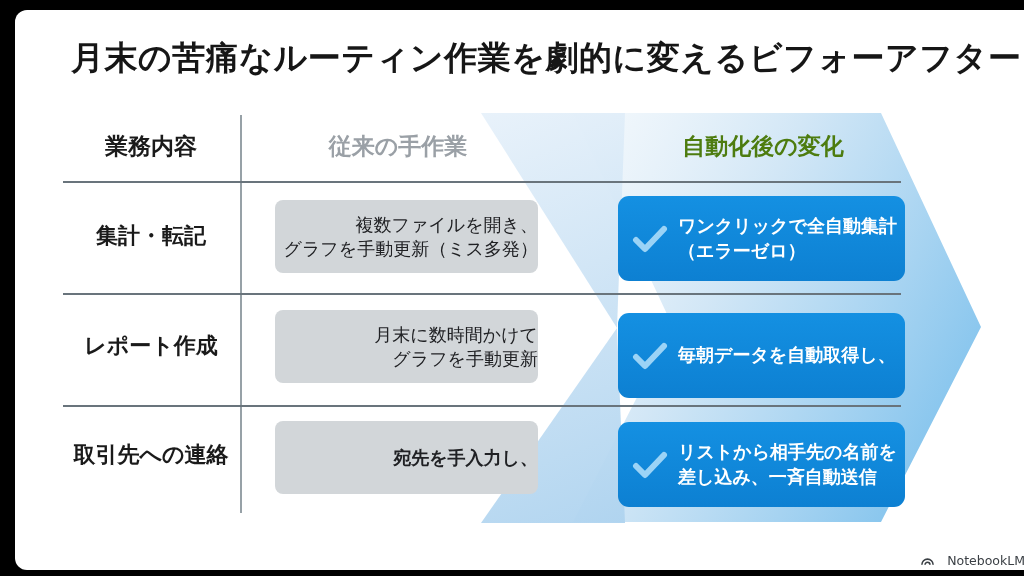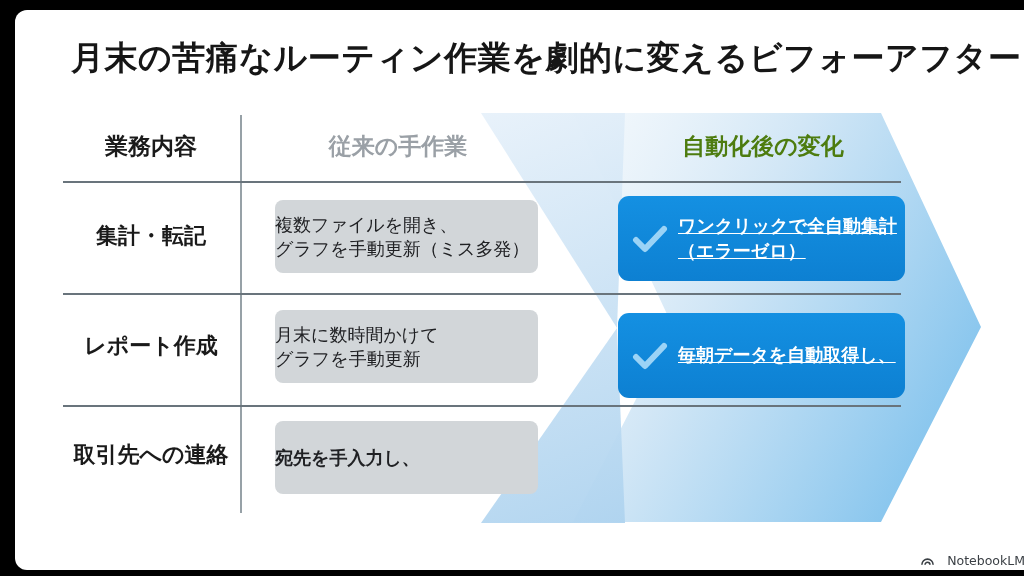--- a/index.html
+++ b/index.html
@@ -20,31 +20,31 @@
            font-size:23px;font-weight:700;text-align:center;white-space:nowrap;}
   .hc1{left:46px;width:180px;color:#1a1a1a;}
   .hc2{left:248px;width:270px;color:#9aa0a6;}
   .hc3{left:601px;width:294px;color:#4d7c0f;}
   .task-label{position:absolute;left:46px;width:180px;height:36px;line-height:36px;
               z-index:3;font-size:22px;font-weight:700;color:#1a1a1a;
               text-align:center;white-space:nowrap;}
   .t0{top:208px;} .t1{top:318px;} .t2{top:427px;}
   .gray-box{position:absolute;left:260px;width:263px;height:73px;z-index:3;
             background:#d2d6d9;border-radius:8px;display:flex;flex-direction:column;
-            justify-content:center;align-items:flex-start;
+            justify-content:center;align-items:flex-end;
             font-size:18px;font-weight:500;color:#202124;line-height:1.33;
             text-align:center;white-space:nowrap;}
   .g0{top:190px;} .g1{top:300px;} .g2{top:411px;font-weight:bold;}
   .blue-box{position:absolute;left:603px;width:287px;height:85px;z-index:3;
             background:linear-gradient(180deg,#1490e2,#0d80d2);border-radius:11px;
             display:flex;align-items:center;padding-left:14px;box-sizing:border-box;}
   .b0{top:186px;} .b1{top:303px;} .b2{top:412px;}
   .check{flex:0 0 auto;}
   .blue-text{margin-left:10px;font-size:18px;font-weight:700;color:#ffffff;
-             line-height:1.38;white-space:nowrap;text-decoration:underline;}
+             line-height:1.38;white-space:nowrap;}
   .blue-text span{display:block;}
   .gray-box span{display:block;}
   .footer{position:absolute;right:10px;bottom:2px;z-index:3;display:flex;
           align-items:center;gap:12px;font-size:12.5px;font-weight:500;color:#3a3f44;}
 </style>
 </head>
 <body>
 
 <div class="frame">
   <div class="slide">
@@ -103,20 +103,29 @@
       </div>
     </div>
     <div class="blue-box b1">
       <svg class="check" width="36" height="28" viewBox="0 0 36 28">
         <polyline points="4,15 13,24 32,4" fill="none" stroke="#9bd3f6" stroke-width="6" stroke-linecap="round" stroke-linejoin="round"></polyline>
       </svg>
       <div class="blue-text">
         <span>毎朝データを自動取得し、</span>
       </div>
     </div>
+    <div class="blue-box b2">
+      <svg class="check" width="36" height="28" viewBox="0 0 36 28">
+        <polyline points="4,15 13,24 32,4" fill="none" stroke="#9bd3f6" stroke-width="6" stroke-linecap="round" stroke-linejoin="round"></polyline>
+      </svg>
+      <div class="blue-text">
+        <span>リストから相手先の名前を</span>
+        <span>差し込み、一斉自動送信</span>
+      </div>
+    </div>
 
     <div class="footer">
       <svg width="15" height="13" viewBox="0 0 16 13">
         <path d="M2,11 A6,6 0 0 1 14,11" fill="none" stroke="#3a3f44" stroke-width="1.7"></path>
         <path d="M5.4,11 A2.6,2.6 0 0 1 10.6,11" fill="none" stroke="#3a3f44" stroke-width="1.7"></path>
       </svg>
       <span>NotebookLM</span>
     </div>
 
   </div>

